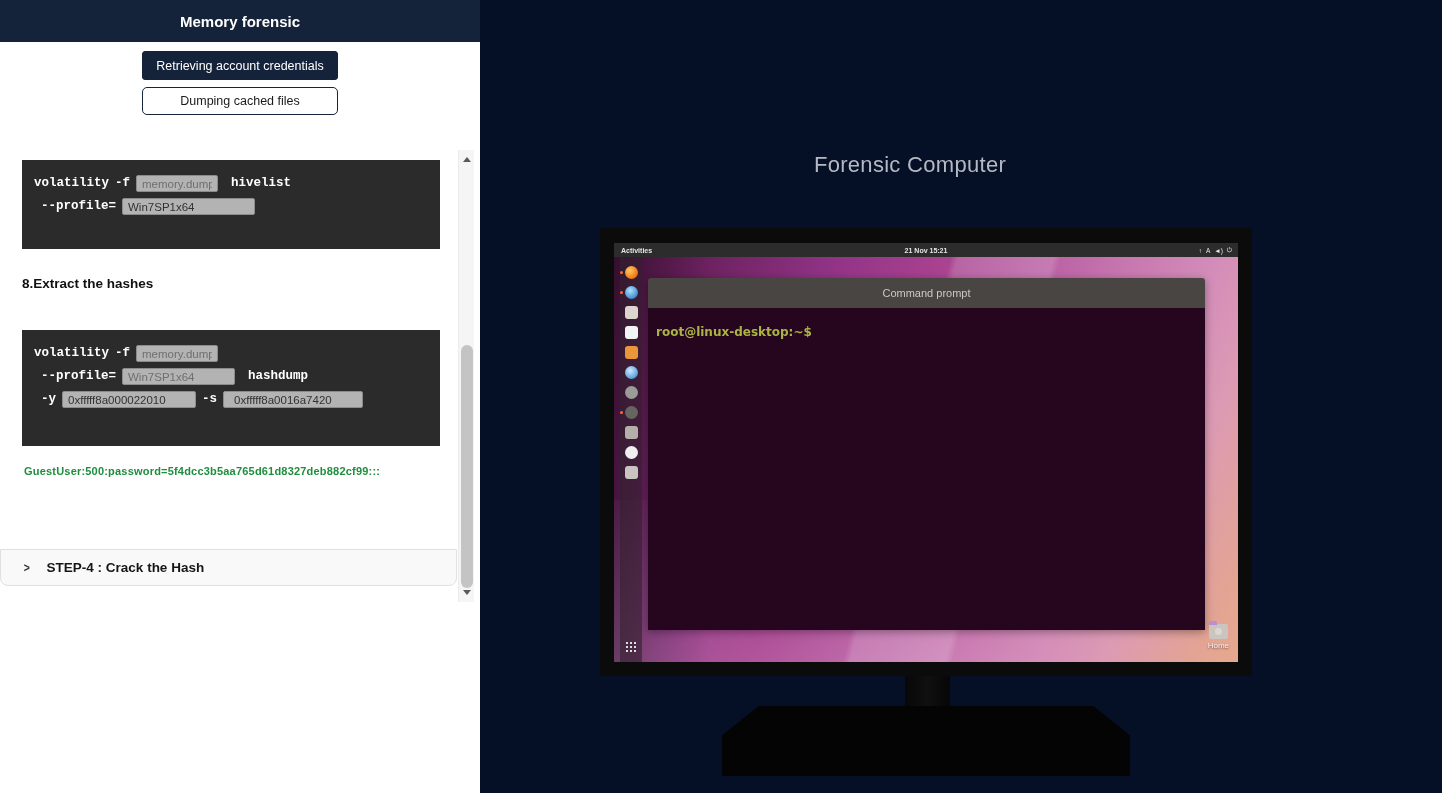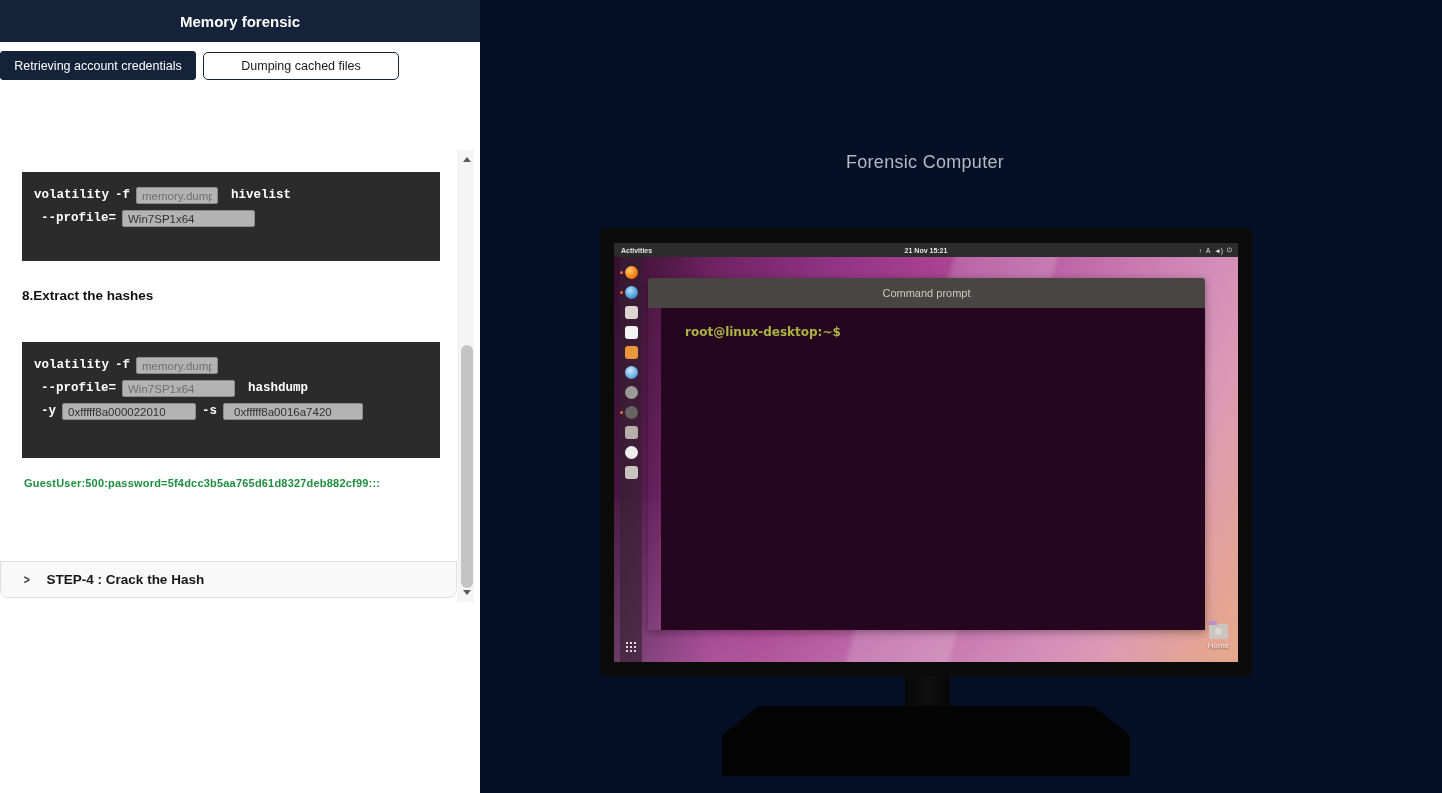--- a/index.html
+++ b/index.html
@@ -5,27 +5,27 @@
   * { margin:0; padding:0; box-sizing:border-box; }
   html,body { width:1442px; height:793px; overflow:hidden; background:#050f26;
               font-family:"Liberation Sans", sans-serif; }
   .app { display:flex; width:1442px; height:793px; }
 
   
   .left-panel { position:relative; width:480px; height:793px; background:#ffffff; flex:0 0 480px; }
   .panel-header { height:42px; background:#14233a; display:flex; align-items:center; justify-content:center; }
   .panel-header span { color:#ffffff; font-weight:bold; font-size:15px; }
 
-  .tabs { margin-top:9px; display:flex; flex-direction:row; align-items:center; gap:7px; }
+  .tabs { margin-top:9px; display:flex; flex-direction:column; align-items:center; gap:7px; }
   .tab-btn { width:196px; height:29px; font-size:12.5px; cursor:pointer;
              display:flex; align-items:center; justify-content:center; }
   .tab-btn.active { background:#14233a; color:#ffffff; border:1px solid #14233a; border-radius:3px; }
   .tab-btn.inactive { background:#ffffff; color:#1a1a1a; border:1px solid #17253c; border-radius:5px; height:28px; }
 
-  .scroll-area { position:absolute; top:146px; left:0; width:458px; height:452px; background:#fff; overflow:hidden; }
+  .scroll-area { position:absolute; top:134px; left:0; width:458px; height:452px; background:#fff; overflow:hidden; }
 
   .code-block { background:#2b2b2b; color:#ffffff; font-family:"Liberation Mono", monospace;
                 font-weight:bold; font-size:12.5px; margin-left:22px; width:418px; padding:12px 12px 0 12px; }
   .code-block .cline { line-height:23px; white-space:nowrap; display:flex; align-items:center; gap:6px; }
   .block1 { margin-top:26px; height:89px; }
   .block2 { margin-top:39px; height:116px; }
   .indent { padding-left:7px; }
 
   .code-input { background:#b3b3b3; border:1px solid #8b8b8b; border-radius:2px; height:17px;
                 font-family:"Liberation Sans", sans-serif; font-size:11.5px; color:#323232; padding:0 5px; }
@@ -55,22 +55,22 @@
   .sb-arrow.down { bottom:2px; }
   .tri-up { width:0; height:0; border-left:4px solid transparent; border-right:4px solid transparent;
             border-bottom:5px solid #5a5a5a; }
   .tri-down { width:0; height:0; border-left:4px solid transparent; border-right:4px solid transparent;
               border-top:5px solid #5a5a5a; }
   .sb-thumb { position:absolute; left:2px; top:195px; width:12px; height:243px; background:#c4c4c4;
               border-radius:6px; cursor:pointer; }
 
   
   .right-panel { position:relative; flex:1; background:#050f26; overflow:hidden; }
-  .fc-title { position:absolute; top:152px; left:119px; width:652px; text-align:center;
-              font-size:18px; color:#b4b9c3; letter-spacing:0.3px; }
+  .fc-title { position:absolute; top:152px; left:104px; width:652px; text-align:center;
+              font-size:22px; color:#b4b9c3; letter-spacing:0.3px; }
 
   .monitor { position:absolute; top:228px; left:120px; width:652px; height:448px;
              background:#0b0b0c; border-radius:4px; }
   .screen { position:absolute; left:14px; top:15px; width:624px; height:419px; overflow:hidden; }
 
   .topbar { position:absolute; top:0; left:0; right:0; height:14px; background:#2c2c2c;
             display:flex; align-items:center; color:#e6e6e6; font-size:7px; z-index:5; }
   .topbar .activities { margin-left:7px; font-weight:bold; cursor:pointer; }
   .topbar .clock-wrap { position:absolute; left:0; right:0; text-align:center; font-weight:bold; cursor:pointer; }
   .topbar .tray { margin-left:auto; margin-right:6px; display:flex; gap:4px; align-items:center; z-index:2; }
@@ -103,21 +103,21 @@
   .di-archive { background:#efefef; }
   .di-trash { background:#c9c4bf; }
   .app-grid { position:absolute; bottom:9px; left:50%; transform:translateX(-50%); width:12px; height:12px;
     background-image:radial-gradient(circle, #ddd 1px, transparent 1.3px); background-size:4px 4px;
     background-position:0 0; cursor:pointer; }
 
   .terminal { position:absolute; left:34px; top:21px; width:557px; height:352px; z-index:3;
               border-radius:3px 3px 0 0; box-shadow:0 2px 8px rgba(0,0,0,0.35); }
   .term-titlebar { height:30px; background:#494542; border-radius:3px 3px 0 0; display:flex;
                    align-items:center; justify-content:center; color:#ccc8c4; font-size:11px; }
-  .term-body { height:322px; background:#26061e; padding:14px 24px; cursor:text;margin-left:13px; }
+  .term-body { height:322px; background:#26061e; padding:14px 8px; cursor:text; }
   .term-prompt { color:#a9b442; font-weight:bold; font-size:12px; font-family:"DejaVu Sans", sans-serif; }
 
   .home-item { position:absolute; right:9px; bottom:12px; display:flex; flex-direction:column;
                align-items:center; gap:2px; cursor:pointer; z-index:3; }
   .folder-glyph { width:19px; height:15px; background:#cbc5c0; border-radius:2px; position:relative; }
   .folder-glyph::before { content:""; position:absolute; left:0; top:-3px; width:8px; height:4px;
                           background:#b98fd0; border-radius:2px 2px 0 0; }
   .folder-glyph::after { content:""; position:absolute; left:6px; top:4px; width:7px; height:7px;
                          border-radius:50%; background:#dcd7d2; }
   .home-label { color:#f2eef2; font-size:8px; text-shadow:0 1px 2px rgba(0,0,0,0.5); }

